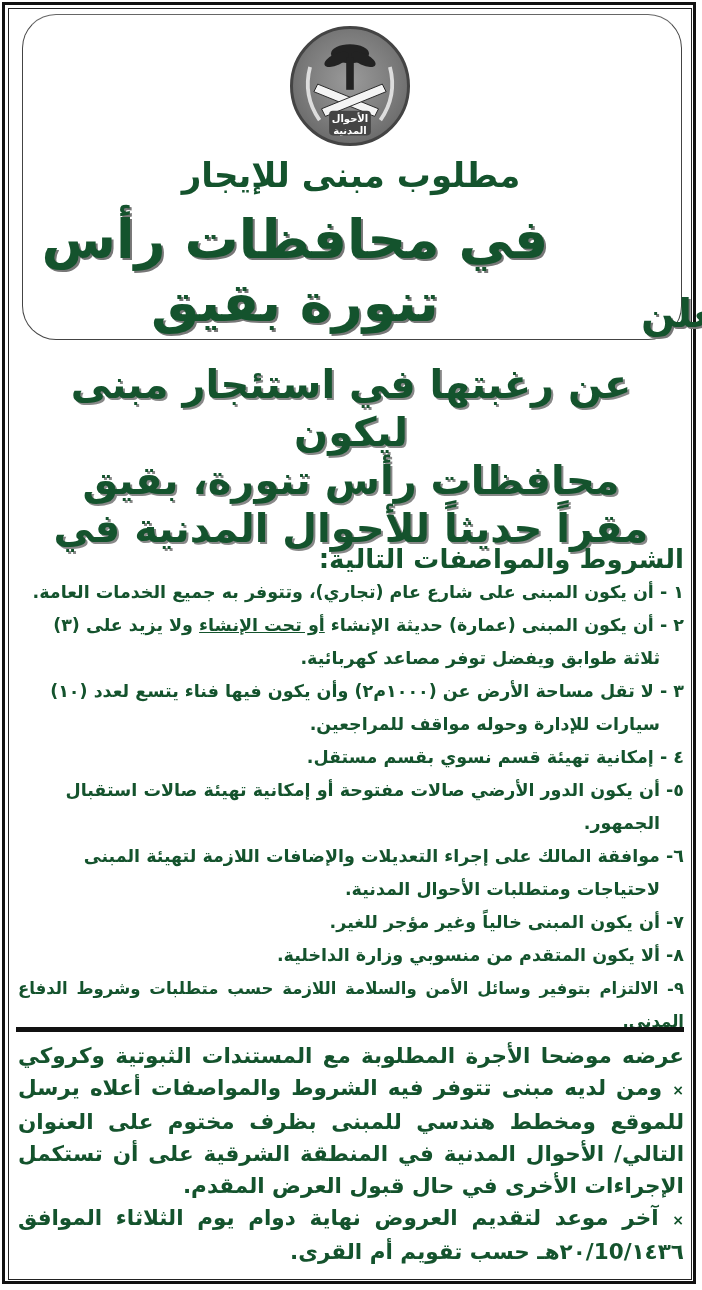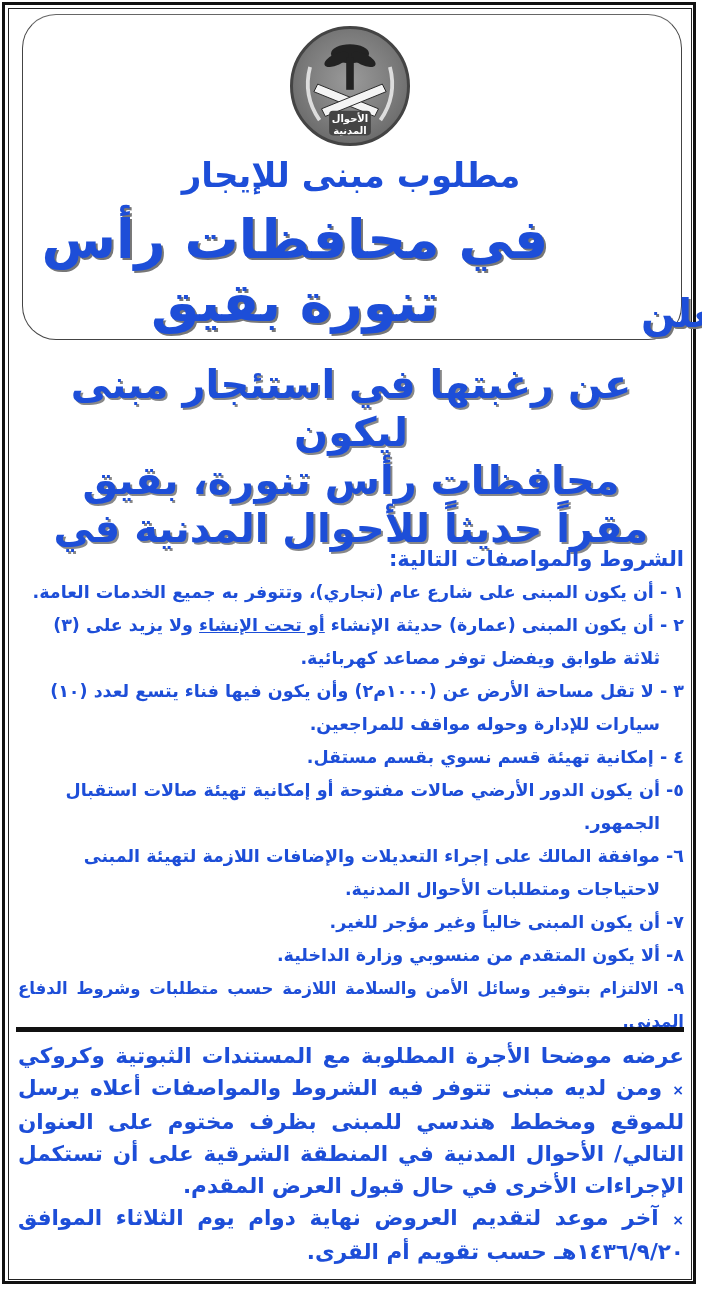--- a/index.html
+++ b/index.html
@@ -17,21 +17,21 @@
       border: 1.5px solid #444; border-radius: 34px; box-sizing: border-box;
       border-top-color: #666;
     }
     .logo {
       position: absolute; left: 290px; top: 26px; width: 120px; height: 120px;
       border-radius: 50%;
       background: radial-gradient(circle at 50% 45%, #9a9a9a 0%, #7a7a7a 55%, #5a5a5a 100%);
       border: 3px solid #444; box-sizing: border-box; overflow: hidden;
     }
     .logo svg { width: 100%; height: 100%; display: block; }
-    .ar { direction: rtl; font-family: "DejaVu Sans", sans-serif; color: #1d4ed8; }
+    .ar { direction: rtl; font-family: "DejaVu Sans", sans-serif; color: #14532d; }
     .title1 {
       position: absolute; left: 0; width: 702px; top: 155px; text-align: center;
       font-size: 34px; font-weight: bold;
     }
     .title2 {
       position: absolute; left: 0; width: 590px; top: 208px; text-align: center;
       font-size: 54px; font-weight: bold; letter-spacing: -1px;
       text-shadow: 2px 2px 0 #777;
     }
     .title3 {
@@ -40,21 +40,21 @@
     }
     .intro {
       position: absolute; left: 40px; width: 622px; top: 360px; text-align: center;
       font-size: 40px; font-weight: bold; line-height: 48px;
       text-shadow: 2px 2px 0 #888;
     }
     .cond {
       position: absolute; left: 18px; width: 666px; top: 542px;
       font-size: 17.5px; font-weight: bold; line-height: 33px;
     }
-    .cond .heading { font-size: 21px; line-height: 34px; }
+    .cond .heading { font-size: 26px; line-height: 34px; }
     .cond .item { text-align: justify; text-align-last: right; }
     .cond .cont { padding-right: 24px; }
     .rule {
       position: absolute; left: 16px; width: 668px; top: 1027px; height: 5px;
       background: #111;
     }
     .notes {
       position: absolute; left: 18px; width: 666px; top: 1040px;
       font-size: 21.5px; font-weight: bold; line-height: 32px;
     }
@@ -165,14 +165,14 @@
     <span style="font-size:14px;">×</span>
     <span>ومن لديه مبنى تتوفر فيه الشروط والمواصفات أعلاه يرسل</span>
   </p>
   <p>للموقع ومخطط هندسي للمبنى بظرف مختوم على العنوان</p>
   <p>التالي/ الأحوال المدنية في المنطقة الشرقية على أن تستكمل</p>
   <p class="last">الإجراءات الأخرى في حال قبول العرض المقدم.</p>
   <p>
     <span style="font-size:14px;">×</span>
     <span>آخر موعد لتقديم العروض نهاية دوام يوم الثلاثاء الموافق</span>
   </p>
-  <p class="last">١٤٣٦/٩/٢٠هـ حسب تقويم أم القرى.</p>
+  <p class="last">١٤٣٦/10/٢٠هـ حسب تقويم أم القرى.</p>
 </div>
 
 </body></html>

